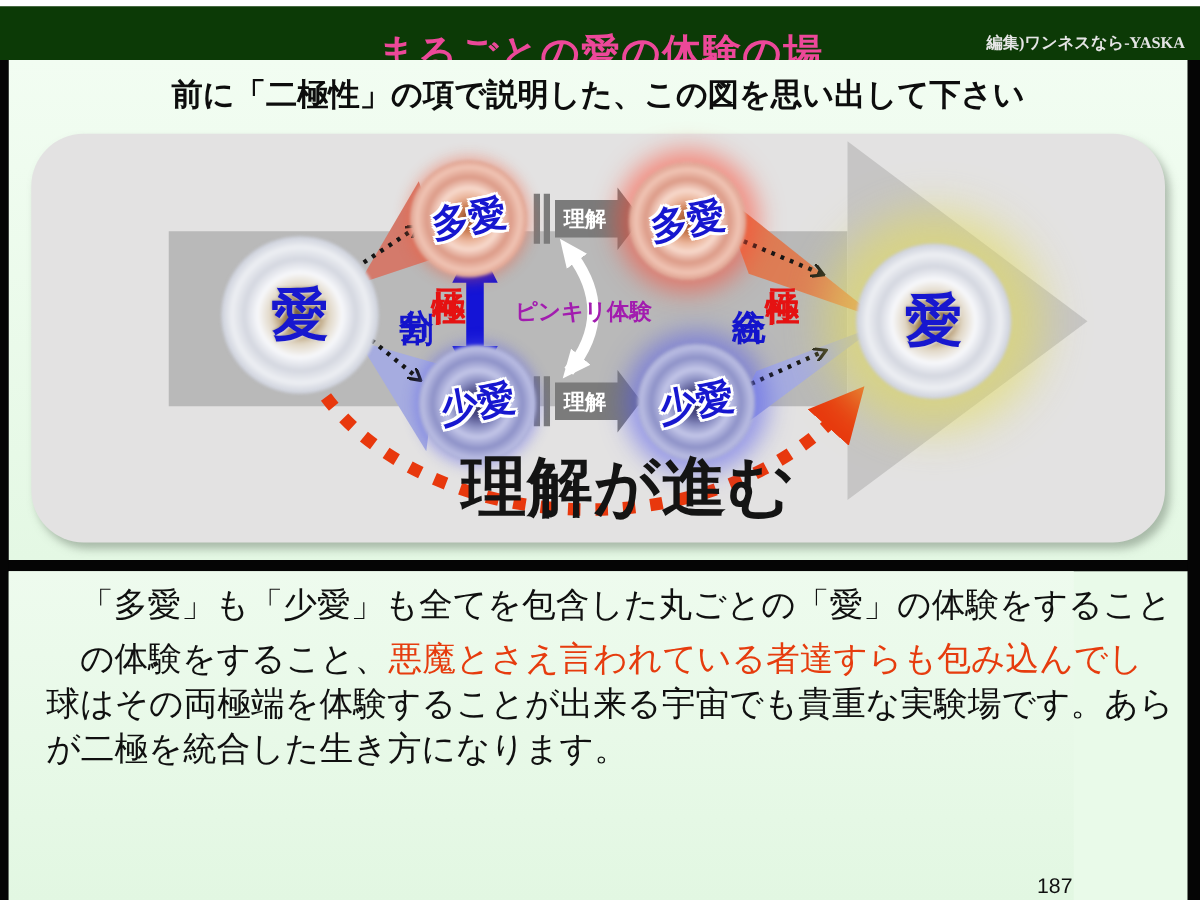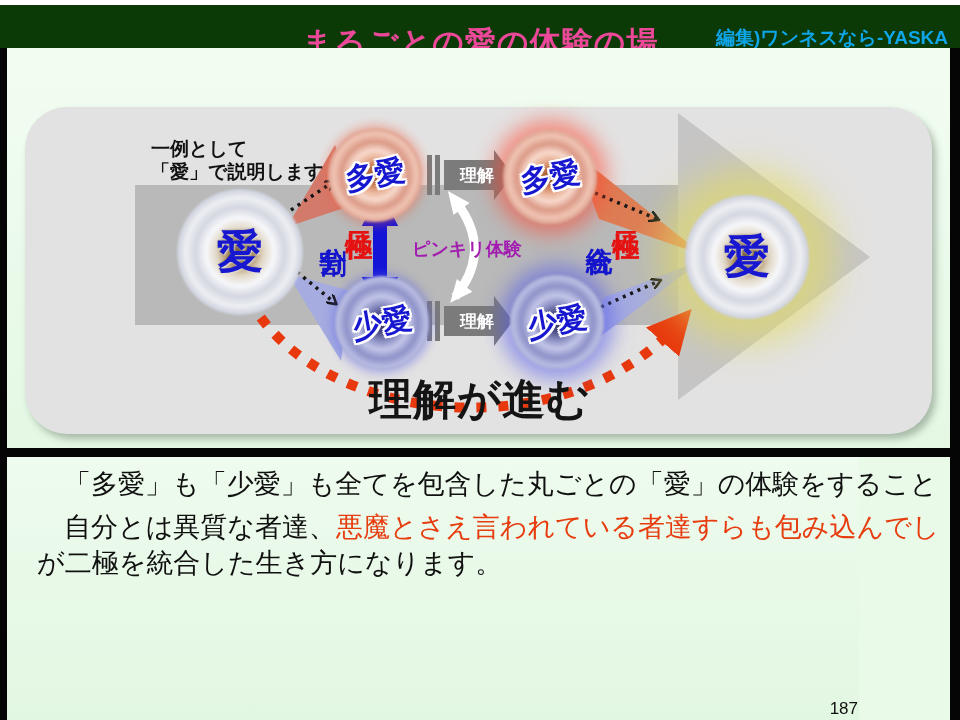--- a/index.html
+++ b/index.html
@@ -1,21 +1,21 @@
 <!DOCTYPE html>
 <html><head>
 <meta charset="utf-8">
 <style>
   html,body{margin:0;padding:0;width:960px;height:720px;overflow:hidden;background:#ffffff;
     font-family:"Liberation Sans","DejaVu Sans",sans-serif;}
   
   #header{position:absolute;left:0;top:5px;width:960px;height:43px;background:#0c3a06;}
   #title{position:absolute;left:0;top:16px;width:100%;height:43px;line-height:44px;text-align:center;
     color:#ec4899;font-size:31px;font-weight:bold;letter-spacing:1px;}
-  #credit{position:absolute;right:12px;top:20px;color:#0ea5e9;font-size:19px;font-weight:bold;}
+  #credit{position:absolute;right:12px;top:20px;color:#e5e5e5;font-size:13px;font-weight:bold;font-family:Liberation Serif, serif;}
   
   #wrap{position:absolute;left:0;top:48px;width:960px;height:672px;background:#e9fae9;}
   #border-left{position:absolute;left:0;top:0;width:7px;height:672px;background:#050505;}
   #border-right{position:absolute;left:950px;top:0;width:10px;height:672px;background:#050505;}
   #divider{position:absolute;left:0;top:400px;width:960px;height:9px;background:#050505;}
   #top-section{position:absolute;left:7px;top:0;width:943px;height:400px;
     background:linear-gradient(#f2fdf2,#e4f8e4);}
   #bottom-section{position:absolute;left:7px;top:409px;width:852px;height:263px;
     background:linear-gradient(#eefbee,#e2f7e2);}
   #heading{position:absolute;left:0;top:11px;width:100%;text-align:center;color:#0d0d0d;
@@ -26,25 +26,25 @@
   #diagram svg{position:absolute;left:0;top:0;z-index:1;}
   #red-svg{position:absolute;left:0;top:0;z-index:5;}
   .dlabel{position:absolute;z-index:3;}
   #example-note{left:126px;top:30px;font-size:19px;font-weight:bold;color:#111;
     line-height:23px;white-space:pre-line;}
   .vtext{writing-mode:vertical-rl;text-orientation:upright;font-weight:bold;font-size:27px;line-height:27px;}
   #lbl-split{left:294px;top:119px;color:#1414cc;}
   #lbl-pol-l{left:320px;top:104px;color:#e51212;}
   #lbl-unify{left:560px;top:119px;color:#1414cc;}
   #lbl-pol-r{left:587px;top:104px;color:#e51212;}
-  .rikai{width:52px;text-align:right;color:#ffffff;font-size:17px;font-weight:bold;}
+  .rikai{width:52px;text-align:center;color:#ffffff;font-size:17px;font-weight:bold;}
   #lbl-rikai-top{left:417px;top:57px;}
   #lbl-rikai-bot{left:417px;top:203px;}
   #lbl-pinkiri{left:387px;top:130px;font-size:18px;font-weight:bold;color:#a21caf;z-index:3;}
-  #lbl-progress{left:344px;top:264px;font-size:43px;font-weight:600;color:#141414;z-index:4;letter-spacing:1px;}
+  #lbl-progress{left:344px;top:248px;font-size:52px;font-weight:600;color:#141414;z-index:4;letter-spacing:1px;}
   
   .circle{position:absolute;z-index:2;}
   .circle-bg{position:absolute;left:0;top:0;width:100%;height:100%;border-radius:50%;filter:blur(1.2px);}
   .circle-label{position:absolute;left:0;top:0;width:100%;height:100%;display:flex;
     align-items:center;justify-content:center;font-weight:bold;color:#1717cf;z-index:3;}
   .lbl-ai{font-size:46px;text-shadow:1px 1px 2px rgba(255,255,255,.7),0 0 2px rgba(40,40,40,.5);}
   .lbl-pair{font-size:30px;transform:rotate(-10deg);
     text-shadow:-2px -2px 0 #fff,2px -2px 0 #fff,-2px 2px 0 #fff,2px 2px 0 #fff,-2px 0 0 #fff,2px 0 0 #fff,0 -2px 0 #fff,0 2px 0 #fff;}
   .bg-white-love{background:radial-gradient(circle,#6e5838 0%,#ab8c5e 15%,#e0d6c4 26%,#f7f8fb 38%,#d4d7e0 50%,#edeff3 61%,#c7cbd7 72%,#f3f4f7 84%,rgba(243,244,247,0) 98%);}
   .bg-red-love{background:radial-gradient(circle,#8a4a28 0%,#c97a4e 14%,#eab49a 26%,#f7d9cc 37%,#dc9b88 50%,#f0c4b4 62%,#d68f7c 75%,#f3cabb 86%,rgba(243,202,187,0) 98%);}
@@ -65,20 +65,21 @@
 </head>
 <body>
 
 <div id="header">
   <div id="title">まるごとの愛の体験の場</div>
   <div id="credit">編集)ワンネスなら-YASKA</div>
 </div>
 
 <div id="wrap">
   <div id="top-section">
+    <div id="heading">前に「二極性」の項で説明した、この図を思い出して下さい</div>
 
     <div id="diagram">
 
       <svg width="907" height="327" viewBox="0 0 907 327">
         <defs>
           <marker id="mBlackChev" markerUnits="strokeWidth" markerWidth="3.2" markerHeight="3.2" refX="5.5" refY="4" orient="auto" viewBox="0 0 8 8">
             <path d="M0,0 L7,4 L0,8" fill="none" stroke="#151515" stroke-width="1.8"></path>
           </marker>
           <marker id="mWhite" markerUnits="strokeWidth" markerWidth="2.8" markerHeight="2.8" refX="6" refY="5" orient="auto" viewBox="0 0 10 10">
             <path d="M0,1 L9,5 L0,9 Z" fill="#ffffff"></path>
@@ -156,38 +157,37 @@
 
       <svg id="red-svg" width="907" height="327" viewBox="0 0 907 327">
         <defs>
           <marker id="mRed" markerUnits="strokeWidth" markerWidth="4.4" markerHeight="4.4" refX="7" refY="5.5" orient="auto" viewBox="0 0 11 11">
             <path d="M0,0 L11,5.5 L0,11 Z" fill="#e8380d"></path>
           </marker>
         </defs>
         <path d="M224,192 C292,318 540,346 656,214" fill="none" stroke="#e8380d" stroke-width="10" stroke-dasharray="10 12" marker-end="url(#mRed)"></path>
       </svg>
 
-      <div class="dlabel" id="example-note">一例として
-「愛」で説明します</div>
       <div class="dlabel vtext" id="lbl-split">分割</div>
       <div class="dlabel vtext" id="lbl-pol-l">二極性</div>
       <div class="dlabel vtext" id="lbl-unify">統合</div>
       <div class="dlabel vtext" id="lbl-pol-r">二極性</div>
       <div class="dlabel rikai" id="lbl-rikai-top">理解</div>
       <div class="dlabel rikai" id="lbl-rikai-bot">理解</div>
       <div class="dlabel" id="lbl-pinkiri">ピンキリ体験</div>
       <div class="dlabel" id="lbl-progress">理解が進む</div>
     </div>
   </div>
 
   <div id="divider"></div>
   <div id="border-left"></div>
   <div id="border-right"></div>
 
   <div id="bottom-section">
     <div id="body-text">
         <div class="bline"><span>　「多愛」も「少愛」も全てを包含した丸ごとの「愛」の体験をすること</span></div>
-        <div class="bline gap"><span>　自分とは異質な者達、</span><span class="red">悪魔とさえ言われている者達すらも包み込んでし</span></div>
+        <div class="bline gap"><span>　の体験をすること、</span><span class="red">悪魔とさえ言われている者達すらも包み込んでし</span></div>
+        <div class="bline"><span>球はその両極端を体験することが出来る宇宙でも貴重な実験場です。あら</span></div>
         <div class="bline"><span>が二極を統合した生き方になります。</span></div>
       </div>
     <div id="page-num">187</div>
   </div>
 </div>
 
 </body></html>

